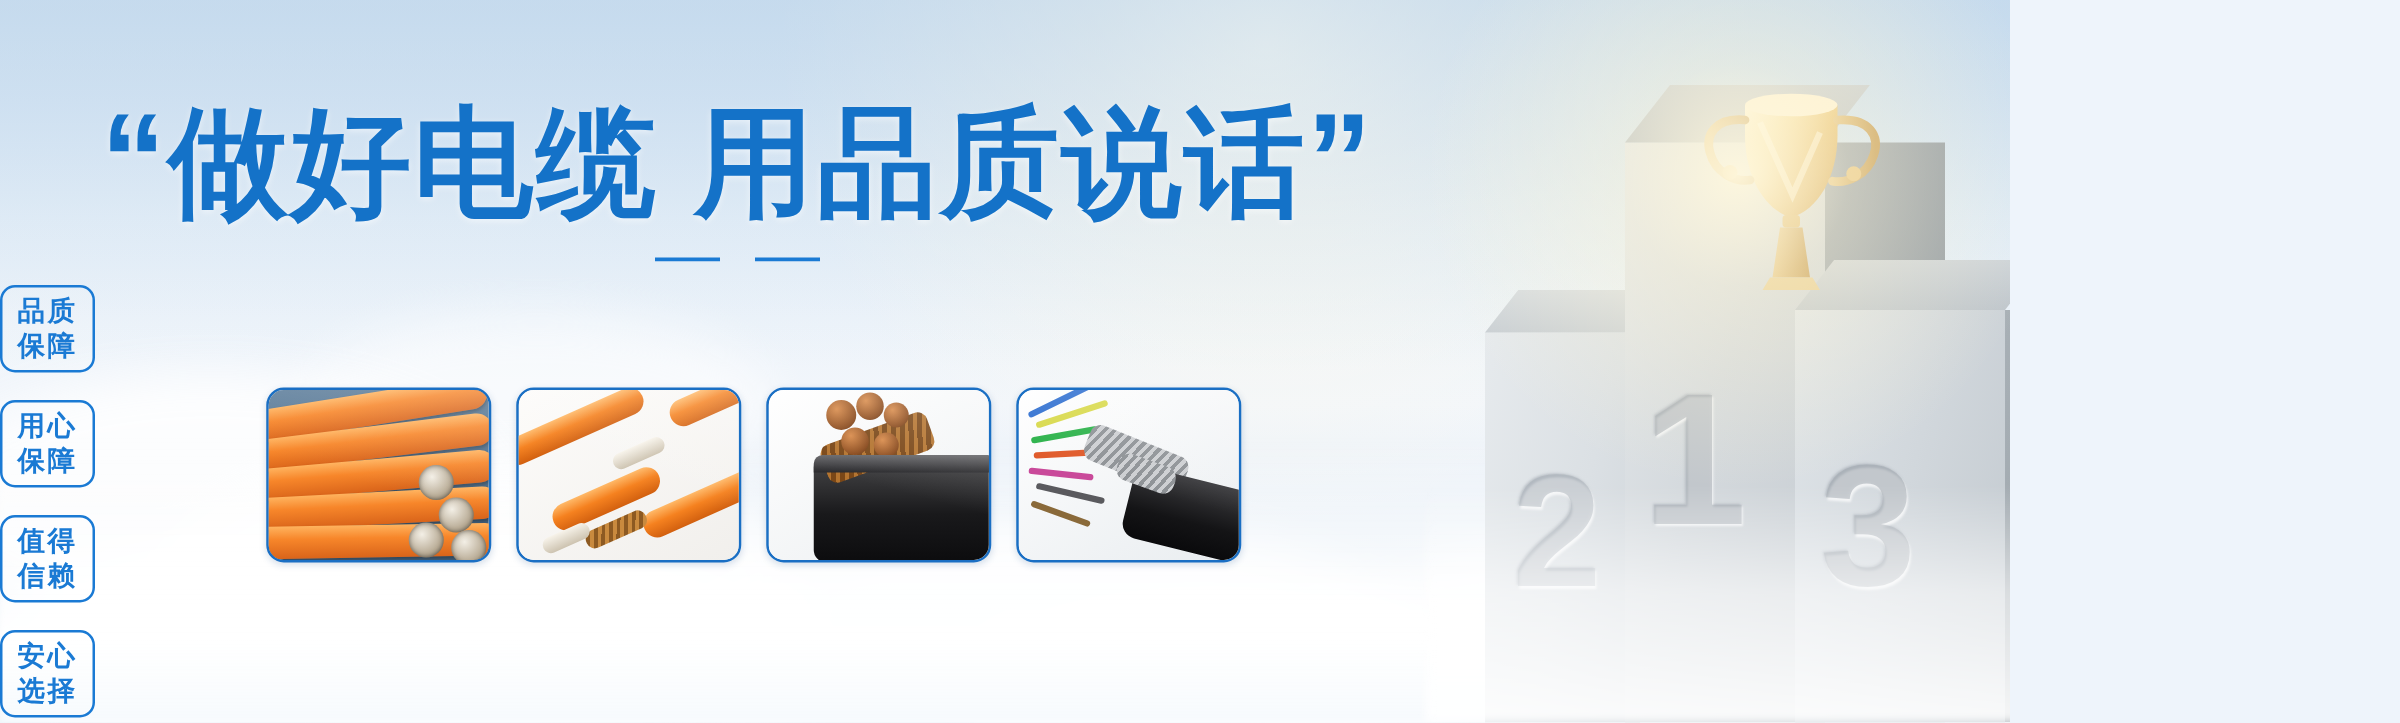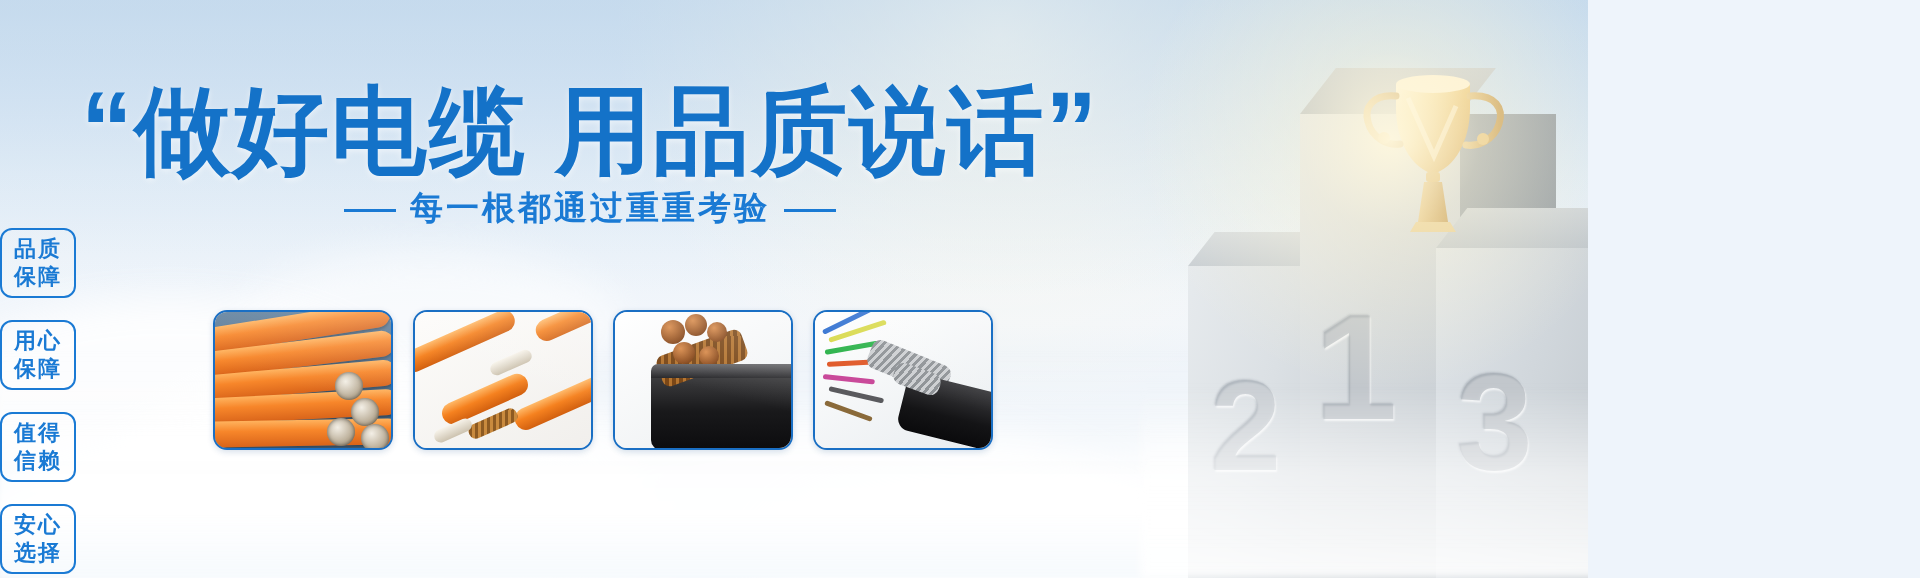--- a/index.html
+++ b/index.html
@@ -1,21 +1,21 @@
 <!DOCTYPE html>
 <html><head>
 <meta charset="utf-8">
 <style>
   html,body{margin:0;padding:0;}
   body{
     width:1920px;height:578px;overflow:hidden;
     font-family:"Liberation Sans","DejaVu Sans",sans-serif;
     background:#eef4fb;
   }
-  .banner{position:relative;width:1588px;height:578px;overflow:hidden;}
+  .banner{position:relative;width:1588px;height:578px;overflow:hidden;padding-left:20px;}
 
   
   .sky{
     position:absolute;inset:0;
     background:
       radial-gradient(circle at 63% 6%, rgba(255,252,240,0.95) 0%, rgba(255,250,235,0.55) 12%, rgba(255,255,255,0.0) 34%),
       linear-gradient(to bottom,
         #cfe0ef 0%,
         #d9e7f4 14%,
         #e7f0f8 30%,
@@ -243,21 +243,21 @@
     </svg>
   </div>
 
   <div class="sun-flare"></div>
 
   <div class="headline">
     <span class="q">“</span><span>做好电缆 用品质说话</span><span class="q">”</span>
   </div>
 
   <div class="subtitle">
-    <span class="dash"></span><span>每一根都通过重重考验</span><span class="dash"></span>
+    <span class="dash"></span><span class="dash"></span>
   </div>
 
   <div class="badges">
     <div class="badge">
       <span>品质</span>
       <span>保障</span>
     </div>
     <div class="badge">
       <span>用心</span>
       <span>保障</span>

